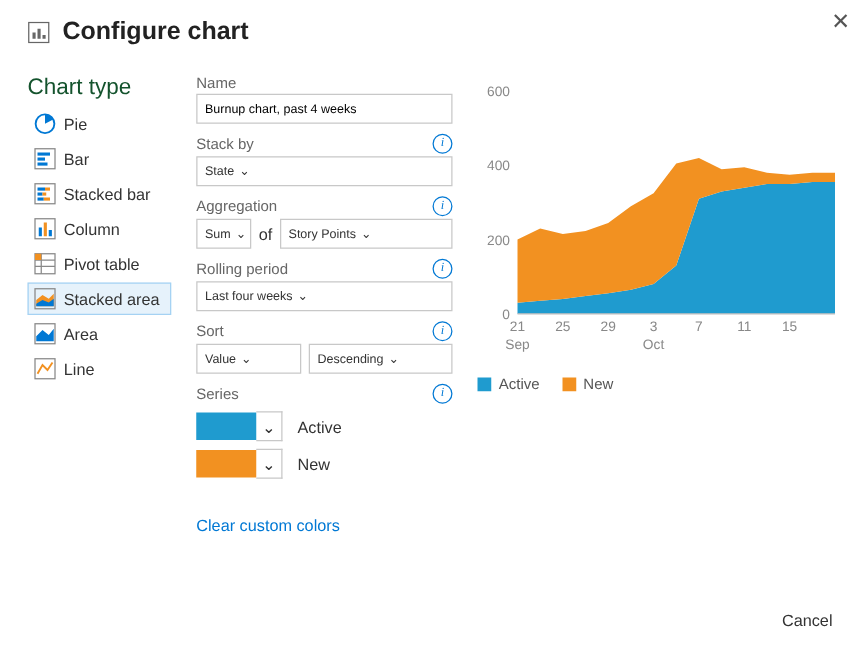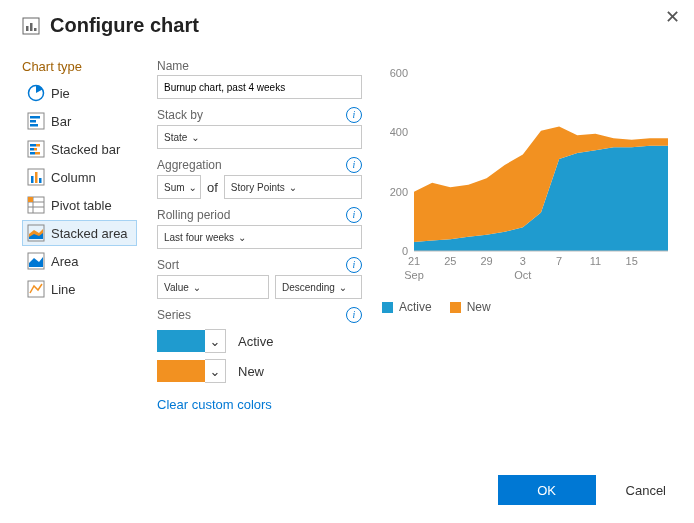--- a/index.html
+++ b/index.html
@@ -2,38 +2,38 @@
 <html><head>
 <meta charset="utf-8">
 <style>
   html,body{margin:0;padding:0;font-family:"Segoe UI",Arial,sans-serif;font-size:13px;color:#333;background:#fff}
   .dialog{width:694px;height:523px;position:relative;box-sizing:border-box;padding:14px 22px 20px 22px}
   .close{position:absolute;top:6px;right:14px;font-size:18px;color:#555;cursor:pointer}
   .title-row{display:flex;align-items:center;gap:10px;margin-bottom:22px}
   .title-row h1{font-size:20px;font-weight:600;margin:0;color:#222}
   .content{display:flex;gap:20px}
   .col-types{width:115px}
-  .col-types .label{font-size:13px;color:#a16207;margin-bottom:6px}
+  .col-types .label{font-size:18px;color:#14532d;margin-bottom:6px}
   .type-item{display:flex;align-items:center;gap:6px;padding:3px 4px;margin-bottom:2px;cursor:pointer;border:1px solid transparent}
   .type-item.selected{background:#e6f2fb;border:1px solid #a5d2f3}
   .type-item svg{flex:0 0 18px}
   .col-form{width:205px}
   .form-label{display:flex;align-items:center;justify-content:space-between;color:#666;font-size:12px;margin-top:8px;margin-bottom:2px}
   .form-label:first-child{margin-top:0}
   .info{width:14px;height:14px;border:1px solid #0078d4;border-radius:50%;display:inline-flex;align-items:center;justify-content:center;color:#0078d4;font-size:10px;line-height:1;font-style:italic;font-family:Georgia,serif}
   input.tb, .sel{height:24px;box-sizing:border-box;border:1px solid #c8c8c8;background:#fff;font-family:inherit;font-size:10px;padding:0 6px}
   input.tb{width:100%}
   .sel{display:flex;align-items:center;justify-content:flex-start;cursor:pointer}
   .chev{margin-left:4px}
   .row{display:flex;align-items:center;gap:6px}
   .series-row{display:flex;align-items:center;gap:12px;margin-top:6px}
   .swatch-sel{display:flex;align-items:center}
   .swatch{width:48px;height:22px}
   .swatch-chev{border:1px solid #c8c8c8;border-left:none;height:22px;width:20px;display:flex;align-items:center;justify-content:center}
-  .link{color:#0078d4;cursor:pointer;margin-top:14px;display:inline-block}
+  .link{color:#0078d4;cursor:pointer;margin-top:30px;display:inline-block}
   .col-chart{flex:1;padding-top:6px}
   .buttons{position:absolute;bottom:18px;right:22px;display:flex;gap:24px;align-items:center}
   .btn-primary{background:#0078d4;color:#fff;border:none;width:98px;height:30px;font-size:13px;cursor:pointer;font-family:inherit}
   .btn-secondary{background:none;border:none;color:#333;font-size:13px;cursor:pointer;font-family:inherit}
   .legend{display:flex;gap:18px;margin-top:12px;font-size:12px;color:#555}
   .legend-item{display:flex;align-items:center;gap:6px}
   .legend-sw{width:11px;height:11px}
   .ytick{font-size:11px;fill:#888}
   .xtick{font-size:11px;fill:#888}
 </style>
@@ -167,21 +167,21 @@
       <div class="sel" style="width:100%">
           <span>Last four weeks</span>
           <span class="chev">⌄</span>
         </div>
 
       <div class="form-label">
           <span>Sort</span>
           <span class="info">i</span>
         </div>
       <div class="row">
-        <div class="sel" style="width:112px">
+        <div class="sel" style="width:84px">
             <span>Value</span>
             <span class="chev">⌄</span>
           </div>
         <div class="sel" style="flex:1">
             <span>Descending</span>
             <span class="chev">⌄</span>
           </div>
       </div>
 
       <div class="form-label">
@@ -234,16 +234,15 @@
           </div>
         <div class="legend-item">
             <span class="legend-sw" id="lg1" style="background: rgb(242, 145, 33);"></span>
             <span>New</span>
           </div>
       </div>
     </div>
   </div>
 
   <div class="buttons">
-    <button class="btn-primary">OK</button>
     <button class="btn-secondary">Cancel</button>
   </div>
 </div>
 
 </body></html>

